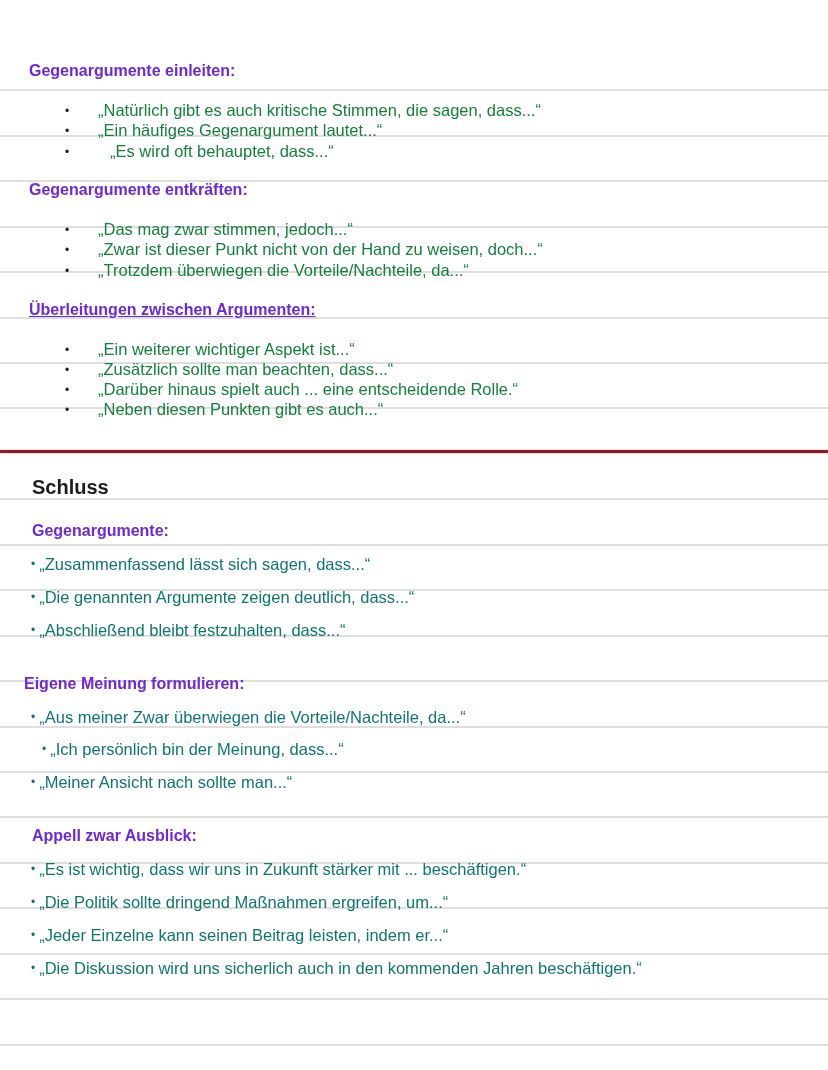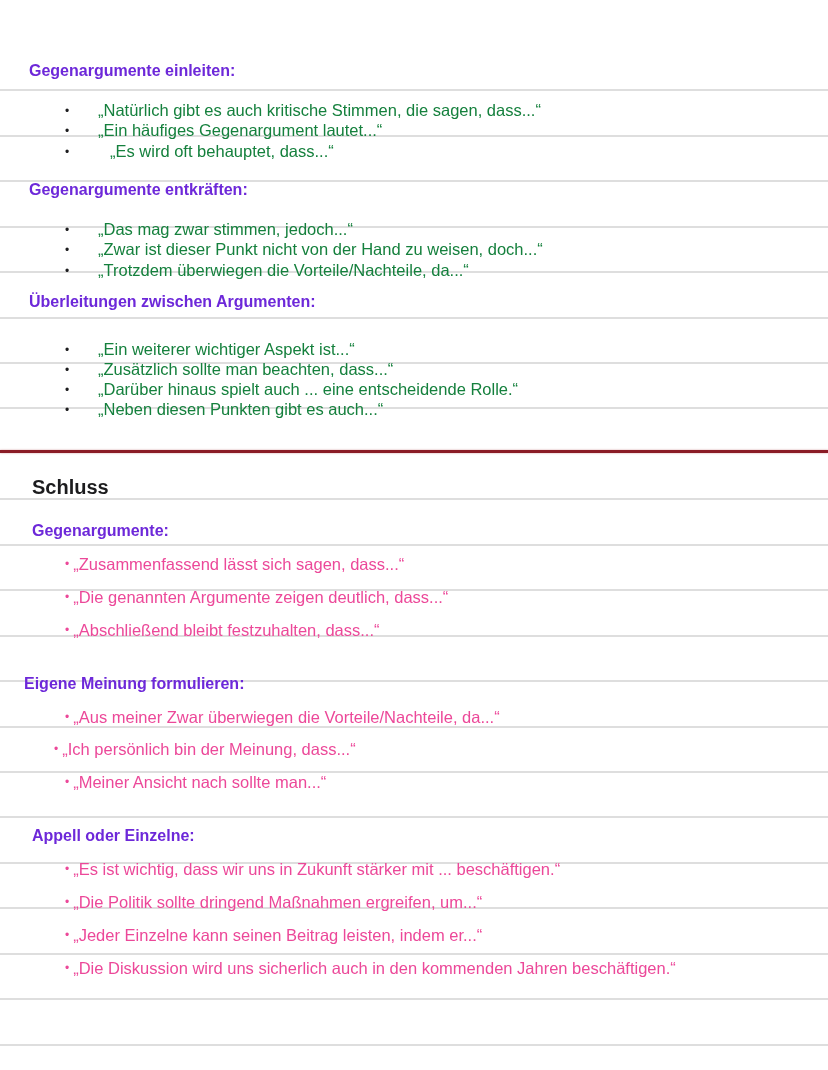--- a/index.html
+++ b/index.html
@@ -46,22 +46,21 @@
       font-size: 16px;
       color: #6d28d9;
     }
     .section-title {
       font-weight: bold;
       font-size: 20px;
       color: #1c1c1e;
     }
     .item {
       font-size: 16.5px;
-      color: #ec4899;
-      margin-left: 34px;
+      color: #0f766e;
     }
     .top-bullet {
       position: absolute;
       font-size: 12px;
       color: #1c1c1e;
     }
     .top-text {
       position: absolute;
       font-size: 16.5px;
       white-space: nowrap;
@@ -116,21 +115,21 @@
   <div class="abs subhead" style="left:29px; top:181px;">Gegenargumente entkräften:</div>
   <span class="top-bullet" style="left:65px; top:223px;">•</span>
   <span class="top-text" style="left:98px; top:220px;">„Das mag zwar stimmen, jedoch...“</span>
   <span class="top-bullet" style="left:65px; top:243px;">•</span>
   <span class="top-text" style="left:98px; top:240px;">„Zwar ist dieser Punkt nicht von der Hand zu weisen, doch...“</span>
   <span class="top-bullet" style="left:65px; top:264px;">•</span>
   <span class="top-text" style="left:98px; top:261px;">„Trotzdem überwiegen die Vorteile/Nachteile, da...“</span>
 </section>
 
 <section>
-  <div class="abs subhead" style="left:29px; top:293px;">Überleitungen zwischen Argumenten:</div>
+  <div class="abs subhead" style="left:29px; top:301px;text-decoration:underline;">Überleitungen zwischen Argumenten:</div>
   <span class="top-bullet" style="left:65px; top:343px;">•</span>
   <span class="top-text" style="left:98px; top:340px;">„Ein weiterer wichtiger Aspekt ist...“</span>
   <span class="top-bullet" style="left:65px; top:363px;">•</span>
   <span class="top-text" style="left:98px; top:360px;">„Zusätzlich sollte man beachten, dass...“</span>
   <span class="top-bullet" style="left:65px; top:383px;">•</span>
   <span class="top-text" style="left:98px; top:380px;">„Darüber hinaus spielt auch ... eine entscheidende Rolle.“</span>
   <span class="top-bullet" style="left:65px; top:403px;">•</span>
   <span class="top-text" style="left:98px; top:400px;">„Neben diesen Punkten gibt es auch...“</span>
 </section>
 
@@ -145,28 +144,28 @@
     <span class="low-bullet">•</span><span>„Die genannten Argumente zeigen deutlich, dass...“</span>
   </div>
   <div class="abs item" style="left:31px; top:621px;">
     <span class="low-bullet">•</span><span>„Abschließend bleibt festzuhalten, dass...“</span>
   </div>
 
   <div class="abs subhead" style="left:24px; top:675px;">Eigene Meinung formulieren:</div>
   <div class="abs item" style="left:31px; top:708px;">
     <span class="low-bullet">•</span><span>„Aus meiner Zwar überwiegen die Vorteile/Nachteile, da...“</span>
   </div>
-  <div class="abs item" style="left:20px; top:740px;">
+  <div class="abs item" style="left:42px; top:740px;">
     <span class="low-bullet">•</span><span>„Ich persönlich bin der Meinung, dass...“</span>
   </div>
   <div class="abs item" style="left:31px; top:773px;">
     <span class="low-bullet">•</span><span>„Meiner Ansicht nach sollte man...“</span>
   </div>
 
-  <div class="abs subhead" style="left:32px; top:827px;">Appell oder Einzelne:</div>
+  <div class="abs subhead" style="left:32px; top:827px;">Appell zwar Ausblick:</div>
   <div class="abs item" style="left:31px; top:860px;">
     <span class="low-bullet">•</span><span>„Es ist wichtig, dass wir uns in Zukunft stärker mit ... beschäftigen.“</span>
   </div>
   <div class="abs item" style="left:31px; top:893px;">
     <span class="low-bullet">•</span><span>„Die Politik sollte dringend Maßnahmen ergreifen, um...“</span>
   </div>
   <div class="abs item" style="left:31px; top:926px;">
     <span class="low-bullet">•</span><span>„Jeder Einzelne kann seinen Beitrag leisten, indem er...“</span>
   </div>
   <div class="abs item" style="left:31px; top:959px;">

